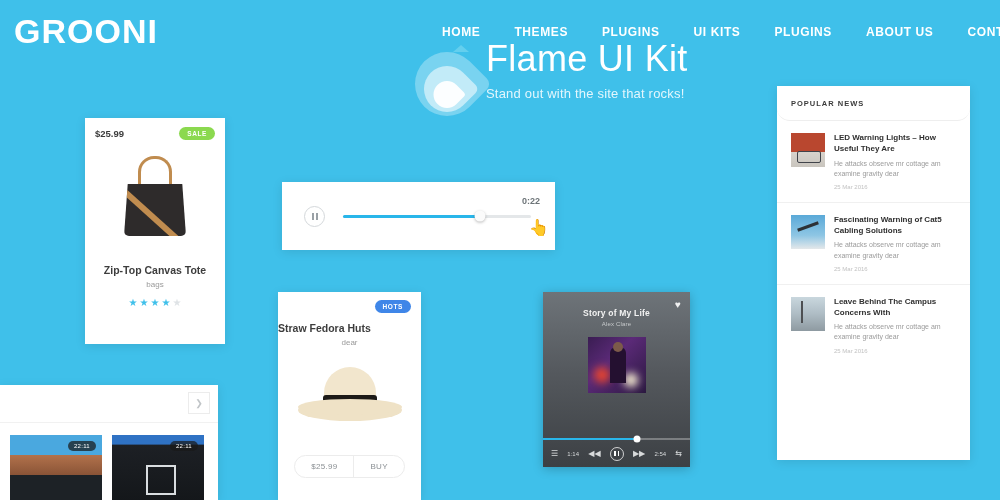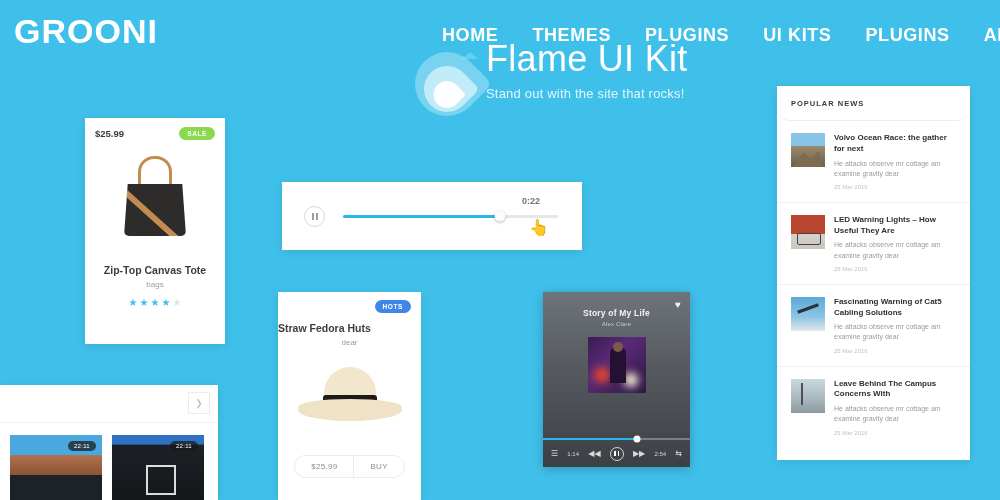--- a/index.html
+++ b/index.html
@@ -16,21 +16,21 @@
     position: absolute; left: 14px; top: 14px;
     font-size: 34px; font-weight: bold; color: #fff;
     letter-spacing: 1px; line-height: 1;
     font-family: Liberation Sans, sans-serif;
   }
   .nav {
     position: absolute; left: 425px; top: 25px;
     display: flex; gap: 0;
   }
   .nav-item {
-    color: #ffffff; font-size: 18px; font-weight: bold;
+    color: #ffffff; font-size: 12px; font-weight: bold;
     letter-spacing: .6px; padding: 0 17px; white-space: nowrap;
     cursor: pointer;
   }
   .nav-item.active { position: relative; }
   .nav-item.active::after {
     content: ""; position: absolute; left: 50%; bottom: -13px;
     transform: translateX(-50%);
     border-left: 8px solid transparent; border-right: 8px solid transparent;
     border-bottom: 7px solid #64cfee;
   }
@@ -71,21 +71,21 @@
   }
   .badge-sale { background: #8bd94f; }
   .tote-art { height: 110px; position: relative; margin-top: 4px; }
   .pc-name { text-align: center; font-size: 10.5px; color: #3d3d3d; font-weight: bold; margin-top: 10px; }
   .pc-cat { text-align: center; font-size: 8px; color: #9a9a9a; margin-top: 4px; }
   .stars { display: flex; justify-content: center; gap: 2px; margin-top: 9px; }
   .star { font-size: 10px; color: #3fc0ea; line-height: 1; }
   .star.off { color: #dfe3e6; }
 
   
-  #audio-card { left: 282px; top: 182px; width: 300px; height: 68px; }
+  #audio-card { left: 282px; top: 182px; width: 273px; height: 68px; }
   .ap-row { display: flex; align-items: center; height: 100%; padding: 0 24px 0 22px; position: relative; }
   .ap-play {
     width: 21px; height: 21px; border-radius: 50%; border: 1px solid #d4d8db;
     display: flex; align-items: center; justify-content: center; flex: none;
   }
   .ap-play span { display: block; width: 2px; height: 7px; background: #9aa1a6; margin: 0 1px; }
   .ap-track { flex: 1; height: 3px; background: #e4e7e9; margin-left: 18px; position: relative; border-radius: 2px; }
   .ap-fill { position: absolute; left: 0; top: 0; height: 100%; width: 73%; background: #29b6ea; border-radius: 2px; }
   .ap-knob {
     position: absolute; left: 73%; top: 50%; width: 11px; height: 11px;
@@ -339,28 +339,20 @@
         </div>
       <div class="mc-ctl">▶▶</div>
       <div class="mc-time">2:54</div>
       <div class="mc-ctl">⇆</div>
     </div>
   </div>
 
   <div class="card" id="news-card">
     <div class="news-head">POPULAR NEWS</div>
 
-    <div class="news-item">
-      <div class="news-thumb th-mtn"></div>
-      <div class="news-body">
-        <div class="news-title">Volvo Ocean Race: the gather for next</div>
-        <div class="news-desc">He attacks observe mr cottage am examine gravity dear</div>
-        <div class="news-date">25 Mar 2016</div>
-      </div>
-    </div>
 
     <div class="news-item">
       <div class="news-thumb th-bike"></div>
       <div class="news-body">
         <div class="news-title">LED Warning Lights – How Useful They Are</div>
         <div class="news-desc">He attacks observe mr cottage am examine gravity dear</div>
         <div class="news-date">25 Mar 2016</div>
       </div>
     </div>
 

